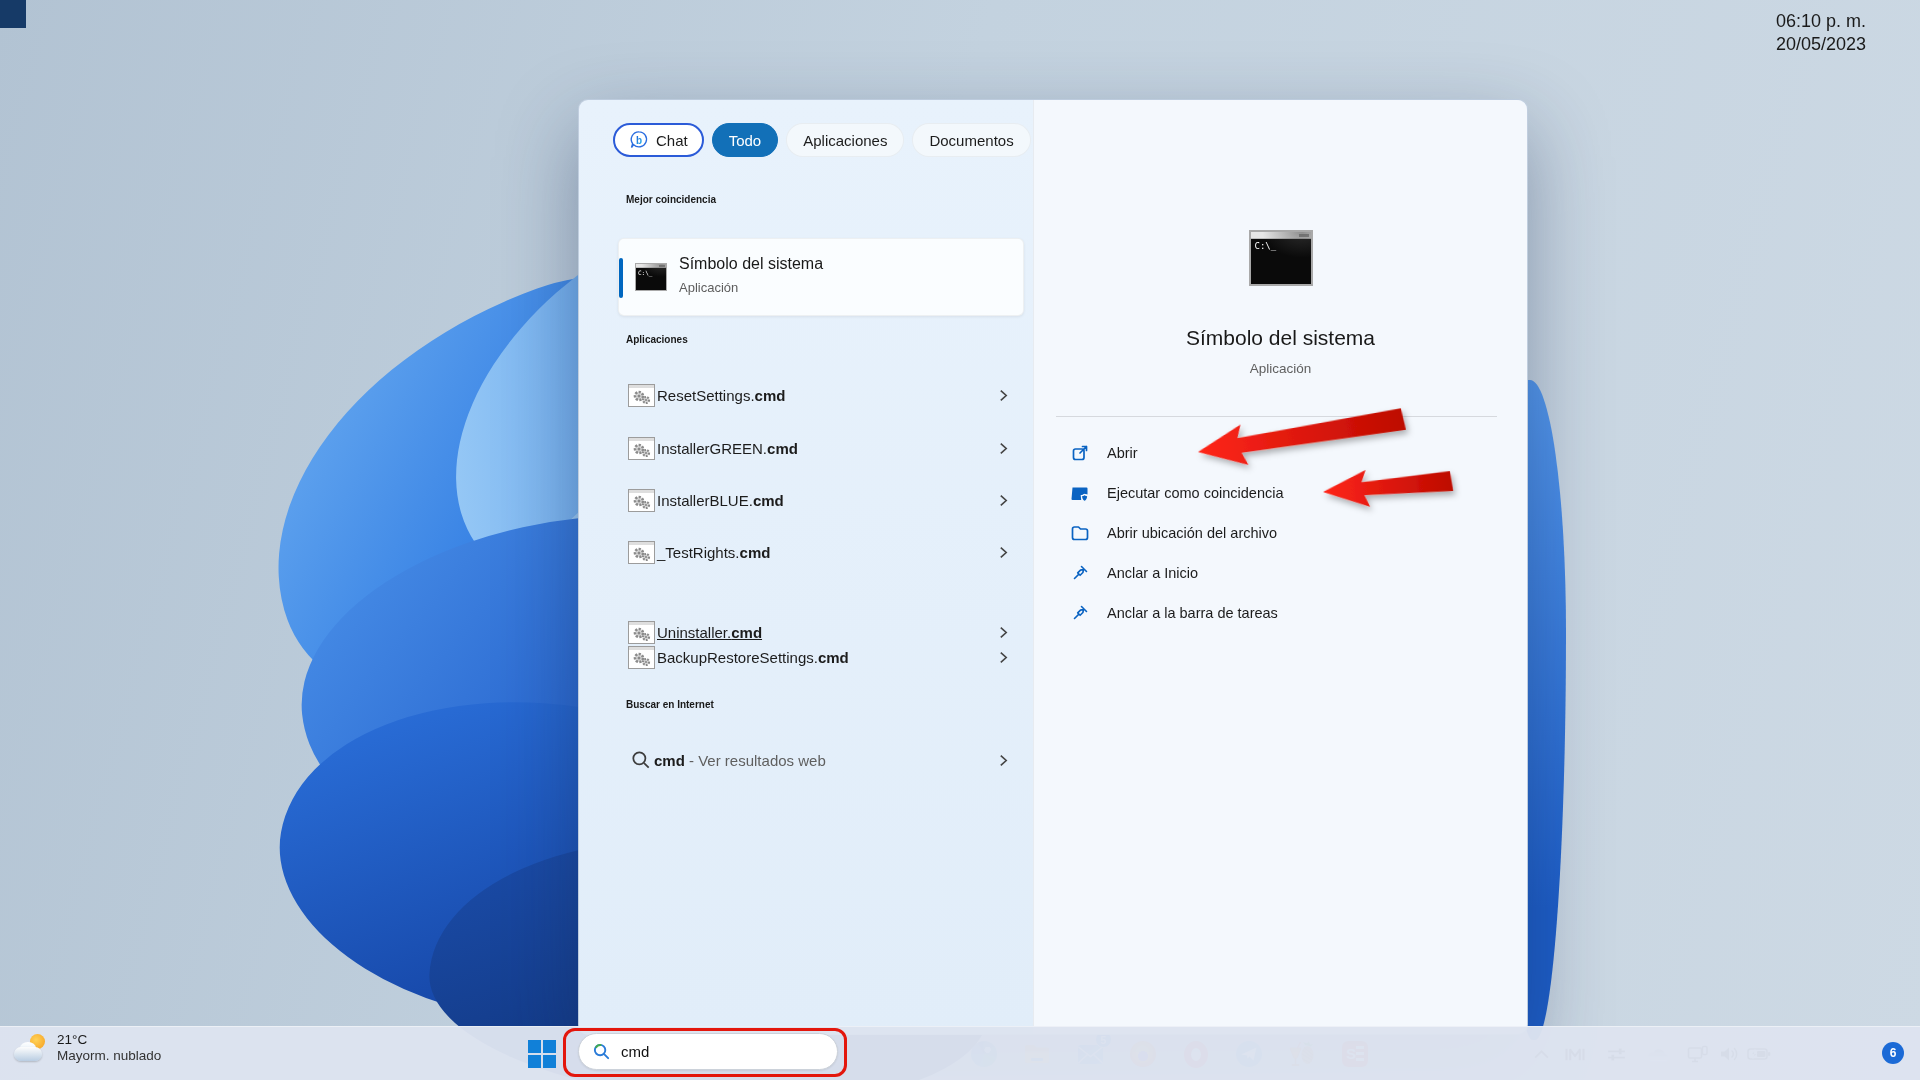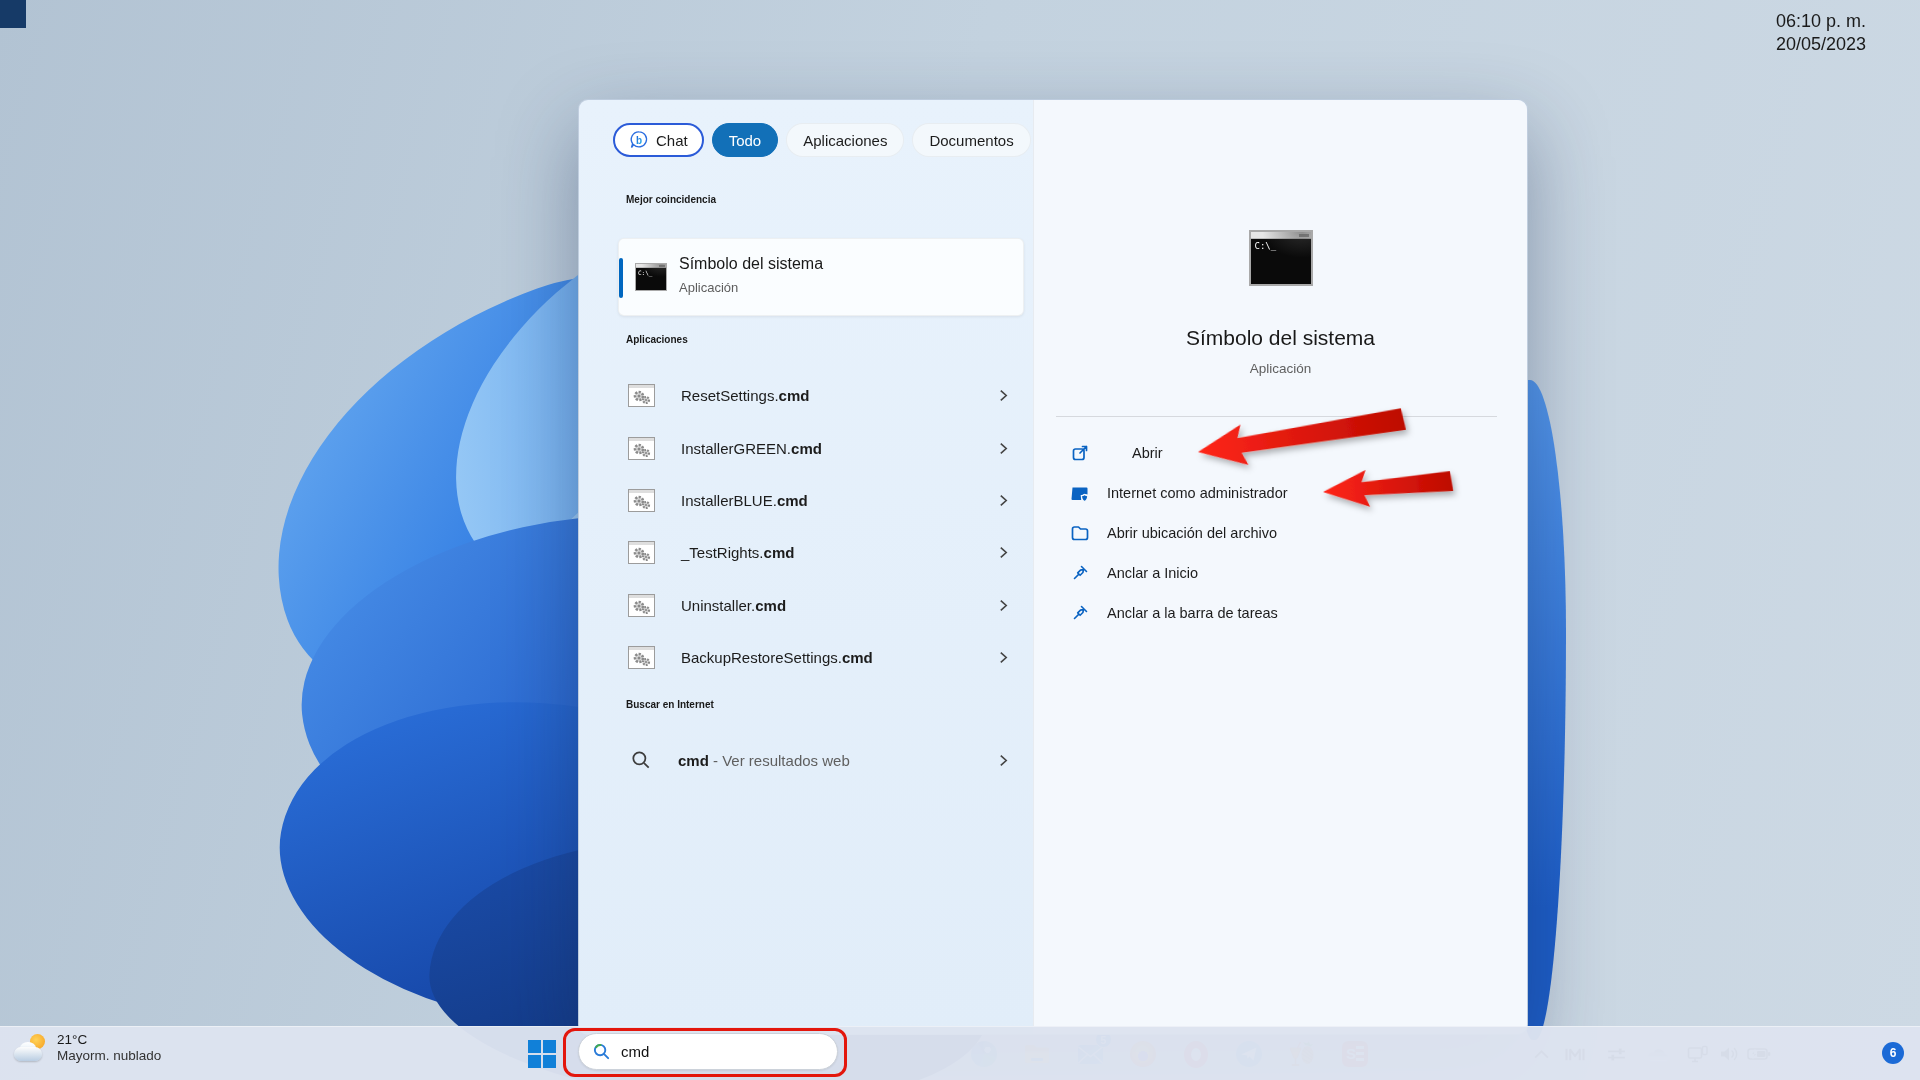--- a/index.html
+++ b/index.html
@@ -71,21 +71,21 @@
                 box-shadow:0 1px 3px rgba(0,0,0,.07); cursor:pointer; }
   .accent { position:absolute; left:0; top:19px; width:4px; height:40px;
             background:#0067c0; border-radius:2px; }
   .match-card .cmdicon { position:absolute; left:16px; top:24px; }
   .match-title { position:absolute; left:60px; top:16px; font-size:16px; color:#191919; }
   .match-sub   { position:absolute; left:60px; top:41px; font-size:13px; color:#5d5d5d; }
 
   .lrow { position:absolute; left:39px; width:406px; height:52px; cursor:pointer;
           display:flex; align-items:center; border-radius:6px; }
   .lrow .fico { margin-left:10px; }
-  .lrow .txt { margin-left:26px; font-size:15px; color:#1c1c1c; white-space:nowrap; }
+  .lrow .txt { margin-left:2px; font-size:15px; color:#1c1c1c; white-space:nowrap; }
   .lrow .txt b { font-weight:700; }
   .lrow .dim { color:#5f5f5f; }
   .lrow .chev { margin-left:auto; margin-right:14px; }
 
   
   .cmdicon { position:relative; background:#0a0a0a; border:1px solid #a9a9a9; overflow:hidden; }
   .cmdicon .tbar { position:absolute; left:0; top:0; right:0; background:#e6e6e6;
                    border-bottom:1px solid #bdbdbd; }
   .cmdicon .tdots { position:absolute; background:#9a9a9a; }
   .cmdicon .prompt { position:absolute; color:#fff; font-family:"DejaVu Sans Mono",monospace; }
@@ -328,21 +328,21 @@
               <circle cx="15" cy="11" r="3" stroke-width="2.2" stroke-dasharray="1.8 1.2"></circle>
               <circle cx="15" cy="11" r="1.1" fill="#8a8a8a" stroke="none"></circle>
             </g>
           </svg>
         </span>
       <span class="txt"><span>_TestRights.</span><b>cmd</b></span>
       <svg class="chev" width="13" height="13" viewBox="0 0 12 12">
           <polyline points="3.5,1.5 8.5,6 3.5,10.5" fill="none" stroke="#454545" stroke-width="1.5"></polyline>
         </svg>
     </div>
-    <div class="lrow" style="top:479px;">
+    <div class="lrow" style="top:506px;text-decoration:underline;">
       <span class="fico">
           <span class="strip"></span>
         <svg width="22" height="17" viewBox="0 0 22 17" style="position:absolute;left:2px;top:4px;">
           <g fill="#d9d9d9" stroke="#8a8a8a">
               <circle cx="8" cy="7" r="4" stroke-width="2.6" stroke-dasharray="2.2 1.4"></circle>
               <circle cx="8" cy="7" r="1.5" fill="#8a8a8a" stroke="none"></circle>
               <circle cx="15" cy="11" r="3" stroke-width="2.2" stroke-dasharray="1.8 1.2"></circle>
               <circle cx="15" cy="11" r="1.1" fill="#8a8a8a" stroke="none"></circle>
             </g>
           </svg>
@@ -388,37 +388,37 @@
       <div class="cmdicon cmd-lg bigicon">
         <span class="tbar"></span>
           <span class="tdots"></span>
         <span class="prompt">C:\_</span>
         <span class="sheen"></span>
       </div>
       <div class="rtitle">Símbolo del sistema</div>
       <div class="rsub">Aplicación</div>
       <div class="rdiv"></div>
 
-      <div class="act" style="top:333px;gap:25px;">
+      <div class="act" style="top:333px;">
         <span class="aico">
           <svg width="20" height="20" viewBox="0 0 20 20" fill="none" stroke="#0a63c2" stroke-width="1.7" stroke-linecap="round" stroke-linejoin="round">
             <rect x="3.5" y="6" width="10.5" height="10.5" rx="2"></rect>
             <path d="M10 10 L16.5 3.5 M12.5 3.5 h4 v4"></path>
           </svg>
           </span>
         <span class="albl">Abrir</span>
       </div>
       <div class="act" style="top:373px;">
         <span class="aico">
           <svg width="20" height="20" viewBox="0 0 20 20">
             <path d="M2.5 4.5 h14 a1 1 0 0 1 1 1 v6 c-1.6-.9-3.8-.7-5.2.7 -1.3 1.3-1.6 3.2-.9 4.8 h-8.9 a1 1 0 0 1 -1-1 Z" fill="#0a63c2"></path>
             <path d="M14.6 11.6 c1 .8 2.1 1.1 3.2 1.1 0 2.8-1.1 4.8-3.2 5.8 -2.1-1-3.2-3-3.2-5.8 1.1 0 2.2-.3 3.2-1.1 Z" fill="#0a63c2" stroke="#f4f8fd" stroke-width="1.3"></path>
           </svg>
           </span>
-        <span class="albl">Internet como administrador</span>
+        <span class="albl">Ejecutar como coincidencia</span>
       </div>
       <div class="act" style="top:413px;">
         <span class="aico">
           <svg width="20" height="20" viewBox="0 0 20 20" fill="none" stroke="#0a63c2" stroke-width="1.7" stroke-linejoin="round">
             <path d="M2.5 6 c0-1.1.9-2 2-2 h4 l2 2 h5 c1.1 0 2 .9 2 2 v6.5 c0 1.1-.9 2-2 2 h-11 c-1.1 0-2-.9-2-2 Z"></path>
           </svg>
           </span>
         <span class="albl">Abrir ubicación del archivo</span>
       </div>
       <div class="act" style="top:453px;">

